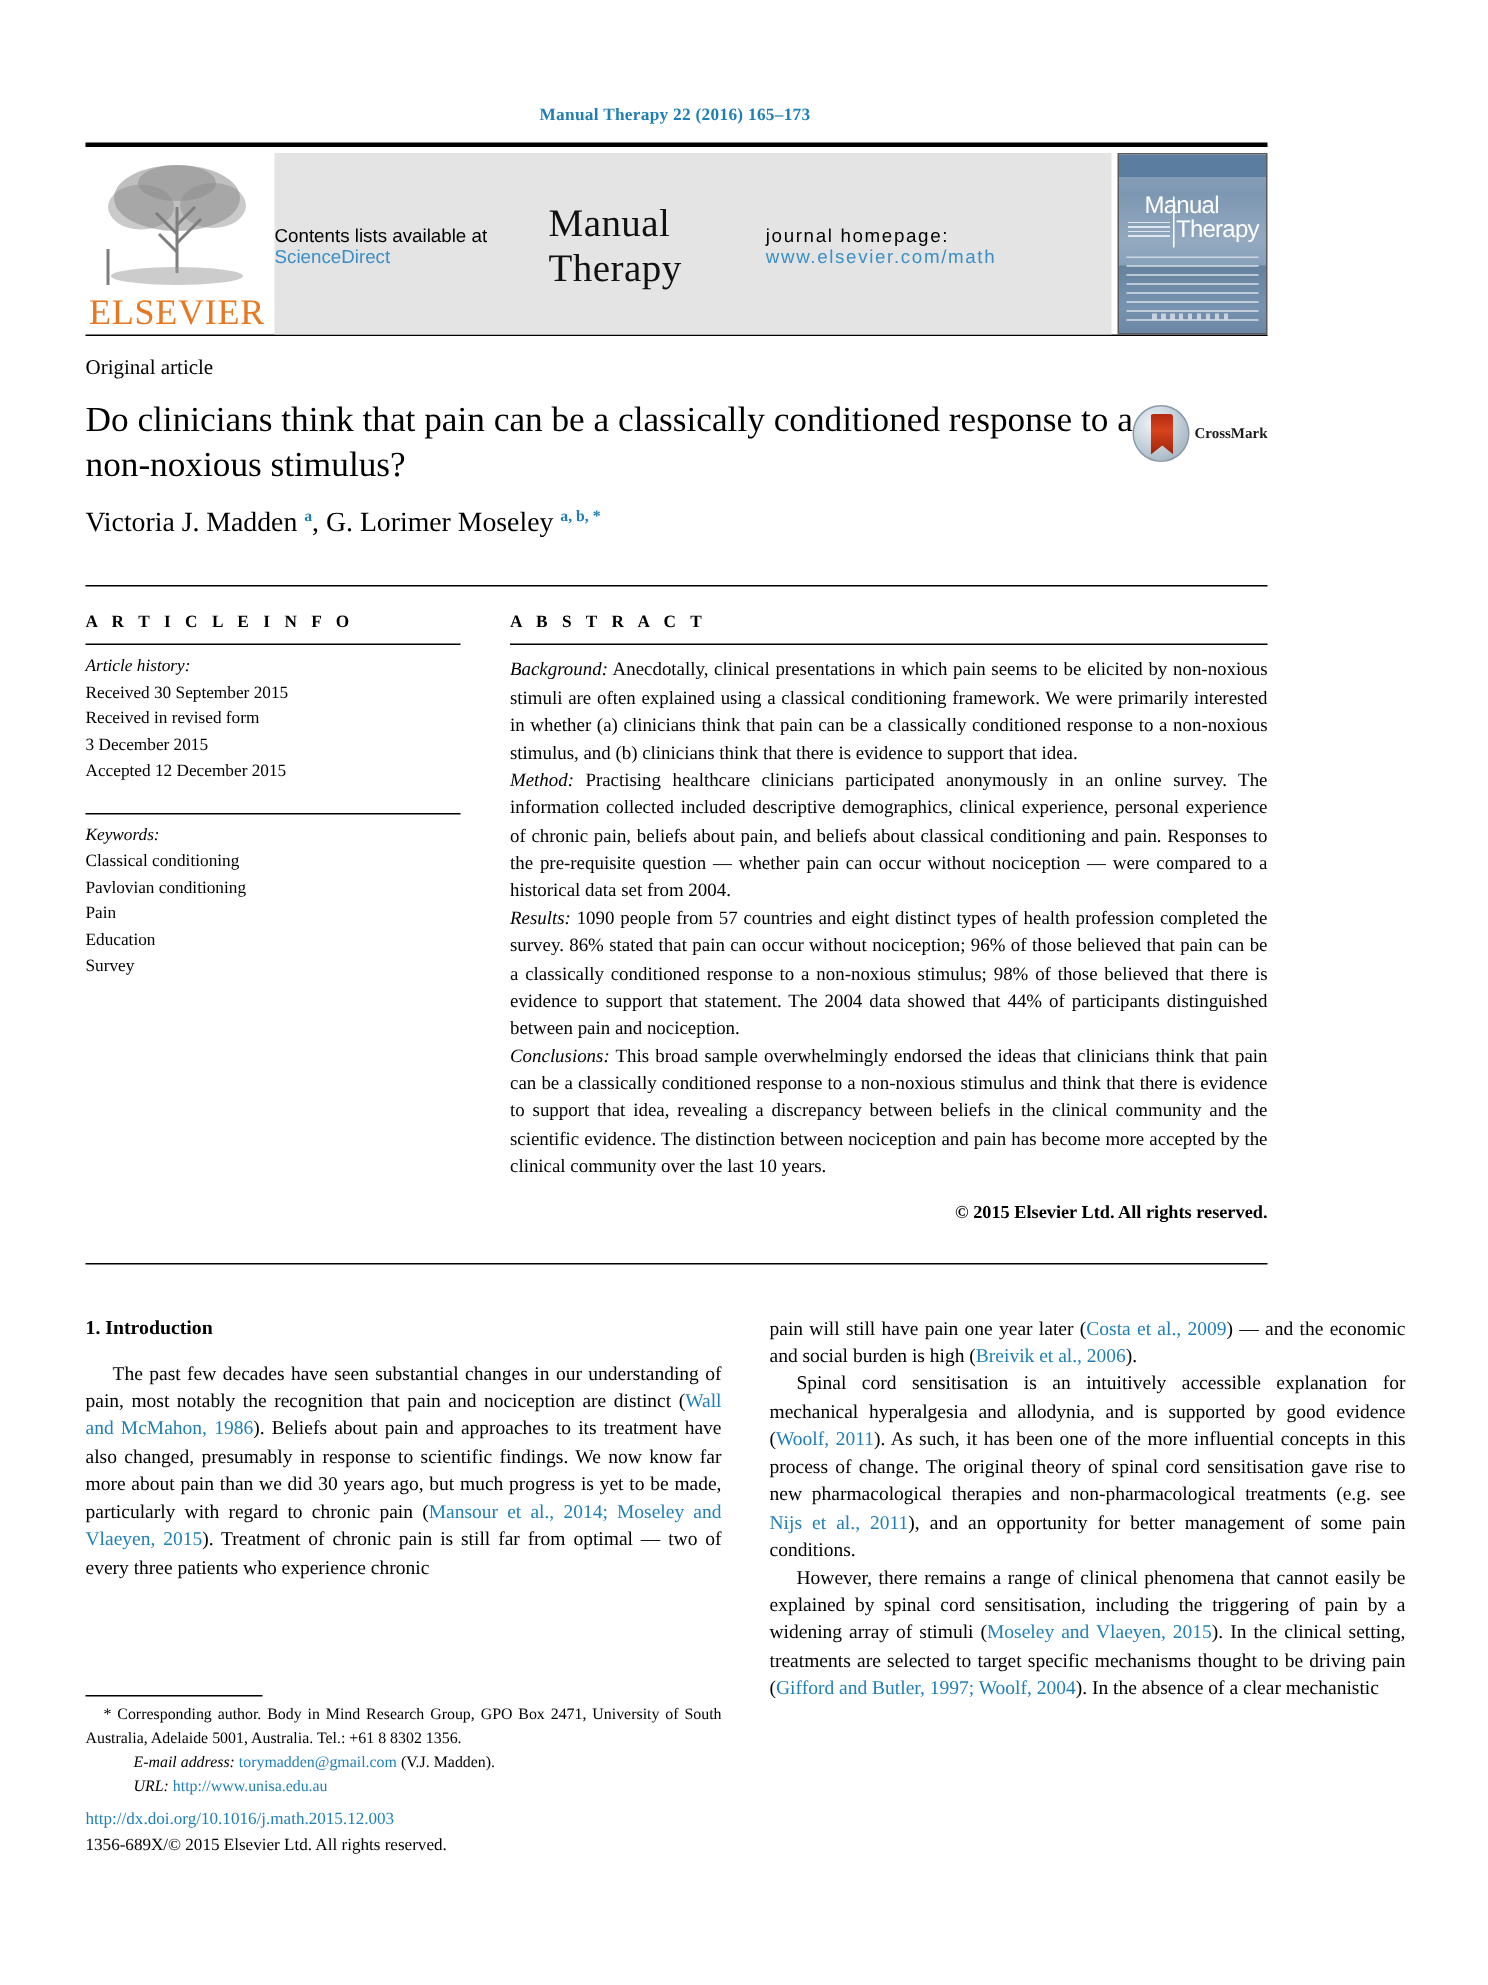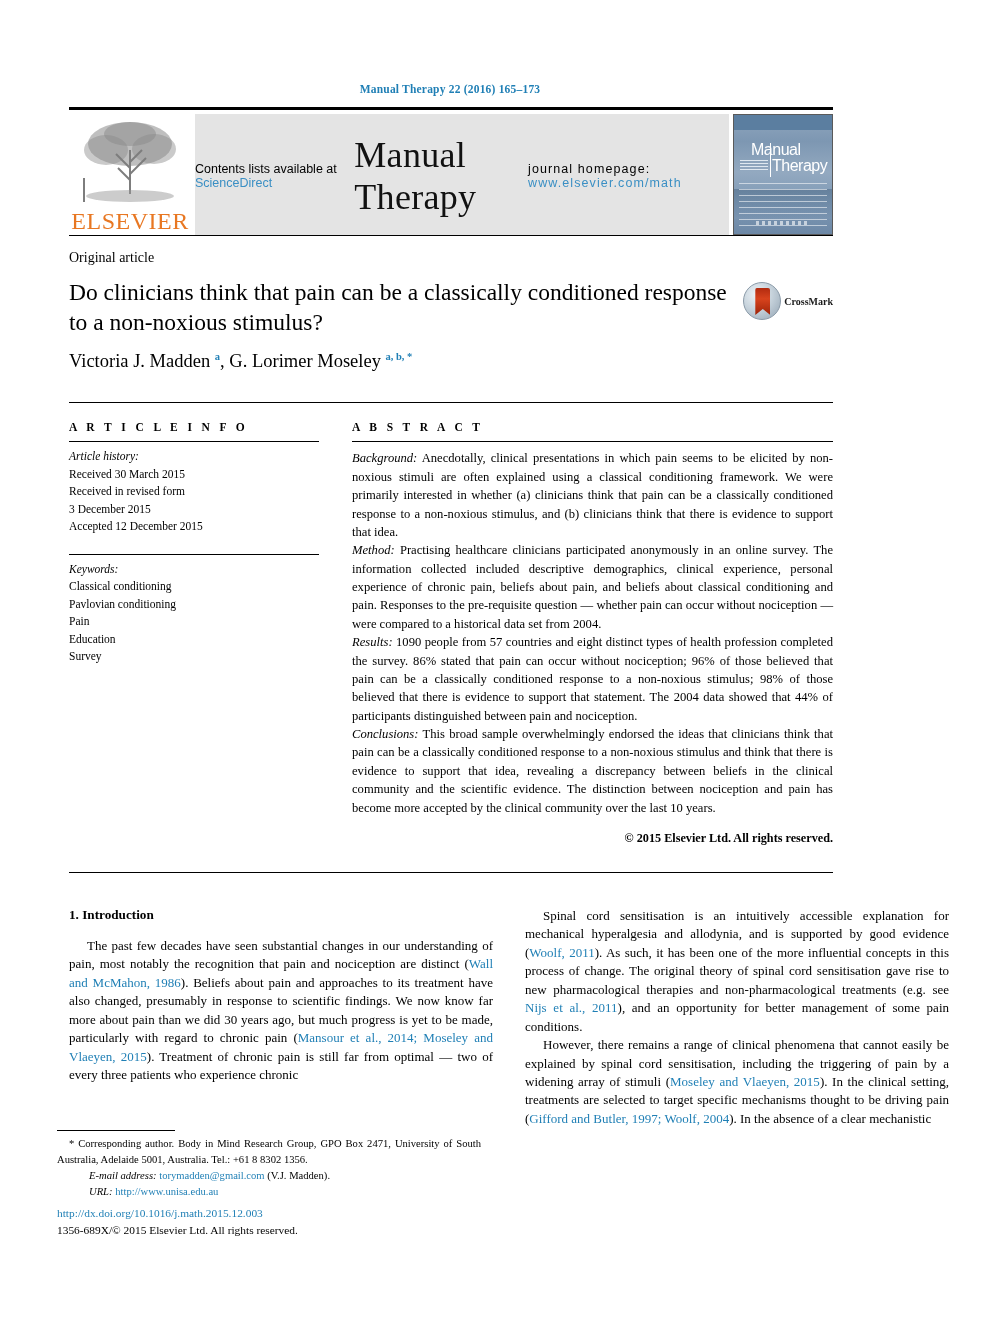--- a/index.html
+++ b/index.html
@@ -12,21 +12,21 @@
     height: 1323px;
     font-family: "Liberation Serif", serif;
     color: #000000;
     position: relative;
     overflow: hidden;
   }
   .page {
     position: relative;
     width: 900px;
     height: 1323px;
-    padding: 12px;
+    padding: 0;
     box-sizing: border-box;
   }
 
   
   .running-head {
     text-align: center;
     color: #1f7fb5;
     font-family: "Liberation Serif", serif;
     font-size: 11.5px;
     font-weight: bold;
@@ -76,21 +76,21 @@
   .contents-line {
     font-family: "Liberation Sans", sans-serif;
     font-size: 12.5px;
     color: #000;
   }
   .contents-line .sd {
     color: #3a8fc4;
   }
   .journal-title {
     font-family: "Liberation Serif", serif;
-    font-size: 36px;
+    font-size: 26px;
     color: #111;
     letter-spacing: 0.3px;
   }
   .homepage-line {
     font-family: "Liberation Sans", sans-serif;
     font-size: 12.5px;
     letter-spacing: 1.1px;
     color: #000;
   }
   .homepage-line .url { color: #3a8fc4; }
@@ -369,21 +369,21 @@
   <div class="authors">Victoria J. Madden <sup>a</sup>, G. Lorimer Moseley <sup>a, b, *</sup></div>
 
 
   <div class="info-abstract">
 
     <div class="col-info">
       <div class="sec-head">A R T I C L E   I N F O</div>
       <div class="hr-black"></div>
       <div class="info-block">
         <div class="lbl">Article history:</div>
-        <div>Received 30 March 2015</div>
+        <div>Received 30 September 2015</div>
         <div>Received in revised form</div>
         <div>3 December 2015</div>
         <div>Accepted 12 December 2015</div>
       </div>
       <div class="hr-black" style="margin-top:18px"></div>
       <div class="info-block kw-block">
         <div class="lbl">Keywords:</div>
         <div>Classical conditioning</div>
         <div>Pavlovian conditioning</div>
         <div>Pain</div>
@@ -409,20 +409,21 @@
 
   <div class="body-cols">
     <div class="bcol">
       <div class="h1">1. Introduction</div>
       <div class="btext">
           <p>The past few decades have seen substantial changes in our understanding of pain, most notably the recognition that pain and nociception are distinct (<span class="lnk">Wall and McMahon, 1986</span>). Beliefs about pain and approaches to its treatment have also changed, presumably in response to scientific findings. We now know far more about pain than we did 30 years ago, but much progress is yet to be made, particularly with regard to chronic pain (<span class="lnk">Mansour et al., 2014; Moseley and Vlaeyen, 2015</span>). Treatment of chronic pain is still far from optimal — two of every three patients who experience chronic</p>
         </div>
     </div>
     <div class="bcol">
       <div class="btext">
+          <p class="noind">pain will still have pain one year later (<span class="lnk">Costa et al., 2009</span>) — and the economic and social burden is high (<span class="lnk">Breivik et al., 2006</span>).</p>
           <p>Spinal cord sensitisation is an intuitively accessible explanation for mechanical hyperalgesia and allodynia, and is supported by good evidence (<span class="lnk">Woolf, 2011</span>). As such, it has been one of the more influential concepts in this process of change. The original theory of spinal cord sensitisation gave rise to new pharmacological therapies and non-pharmacological treatments (e.g. see <span class="lnk">Nijs et al., 2011</span>), and an opportunity for better management of some pain conditions.</p>
           <p>However, there remains a range of clinical phenomena that cannot easily be explained by spinal cord sensitisation, including the triggering of pain by a widening array of stimuli (<span class="lnk">Moseley and Vlaeyen, 2015</span>). In the clinical setting, treatments are selected to target specific mechanisms thought to be driving pain (<span class="lnk">Gifford and Butler, 1997; Woolf, 2004</span>). In the absence of a clear mechanistic</p>
         </div>
     </div>
   </div>
 
   <div class="foot-wrap">
     <div class="foot-rule"></div>
     <div class="foot">
       <div class="ind">* Corresponding author. Body in Mind Research Group, GPO Box 2471, University of South Australia, Adelaide 5001, Australia. Tel.: +61 8 8302 1356.</div>

